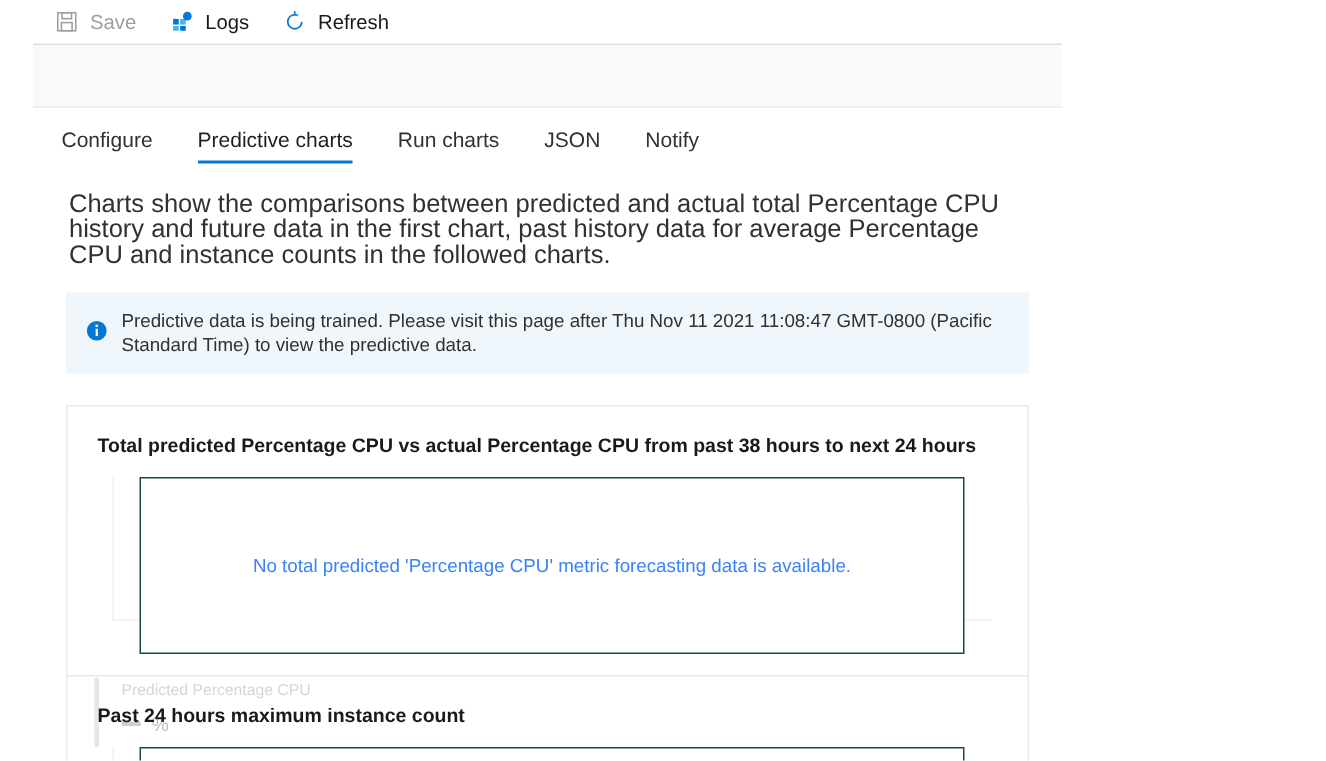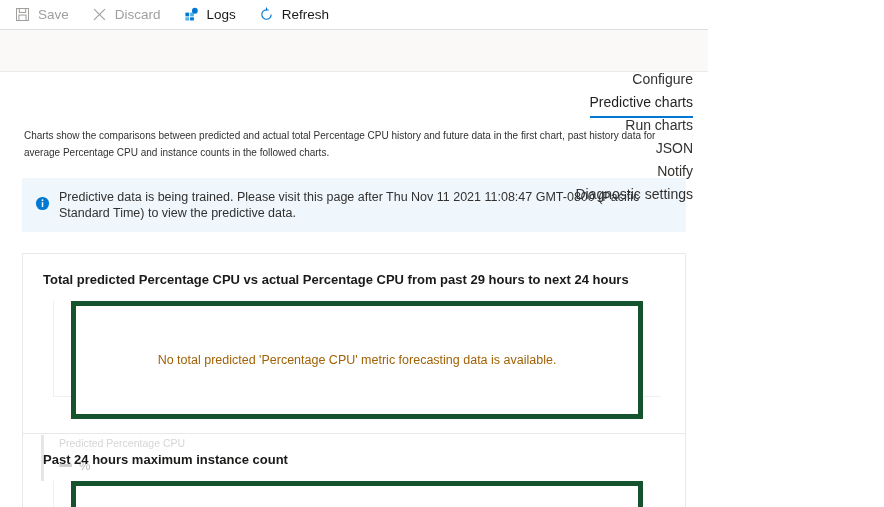--- a/index.html
+++ b/index.html
@@ -5,21 +5,21 @@
   * { box-sizing: border-box; }
   html, body {
     margin: 0; padding: 0;
     width: 884px; height: 507px;
     overflow: hidden;
     background: #ffffff;
     font-family: "Liberation Sans", sans-serif;
     -webkit-font-smoothing: antialiased;
   }
 
-  .page { position: relative; width: 708px; height: 507px; background: #ffffff; }
+  .page { position: relative; width: 708px; height: 507px; background: #ffffff; padding-left: 22px; }
 
   
   .commandbar {
     display: flex;
     align-items: center;
     height: 29px;
     padding: 0 0 0 14px;
     background: #ffffff;
     gap: 0px;
   }
@@ -52,21 +52,20 @@
 
   
   .pivot {
     display: flex;
     align-items: flex-end;
     height: 37px;
     padding: 0 0 0 4px;
     background: #ffffff;
     border-bottom: none;
     gap: 0;
-    flex-direction: column;
   }
   .pivot-tab {
     position: relative;
     font-size: 14px;
     color: #323130;
     padding: 0 11px 9px 11px;
     margin: 0 4px;
     cursor: pointer;
     white-space: nowrap;
     line-height: 1;
@@ -77,21 +76,21 @@
     position: absolute;
     left: 11px; right: 11px; bottom: 0;
     height: 2px;
     background: #0078d4;
   }
 
   
   .content { padding: 10px 22px 0 22px; }
 
   .desc {
-    font-size: 10px;
+    font-size: 17px;
     color: #323130;
     line-height: 17px;
     margin: 8px 0 0 2px;
     max-width: 828px;
   }
 
   .infobar {
     display: flex;
     align-items: center;
     gap: 9px;
@@ -155,26 +154,26 @@
     position: absolute;
     left: 0; bottom: -62px;
     width: 3px; height: 46px;
     background: #e6e6e6;
   }
 
   .empty-box {
     position: absolute;
     left: 30px; right: 24px; top: 0; bottom: 0;
     background: #ffffff;
-    border: 5px solid #14532d;
+    border: 1px solid #14532d;
     display: flex;
     align-items: center;
     justify-content: center;
     font-size: 12.5px;
-    color: #a16207;
+    color: #3b82f6;
     z-index: 2;
   }
   .empty-box.bottom { align-items: flex-start; padding-top: 22px; }
 </style>
 </head>
 <body>
 
 <div class="page">
 
   <div class="commandbar">
@@ -183,29 +182,20 @@
       <span class="glyph">
         <svg width="15" height="15" viewBox="0 0 16 16" fill="none" stroke="#a19f9d" stroke-width="1.1">
           <rect x="1.6" y="1.6" width="12.8" height="12.8"></rect>
           <rect x="4.6" y="1.6" width="6.8" height="4.2"></rect>
           <rect x="4.2" y="8.6" width="7.6" height="5.8"></rect>
         </svg>
       </span>
       <span>Save</span>
     </div>
 
-    <div class="cmd-item disabled">
-      <span class="glyph">
-        <svg width="15" height="15" viewBox="0 0 16 16" stroke="#a19f9d" stroke-width="1.2">
-          <line x1="2.2" y1="2.2" x2="13.8" y2="13.8"></line>
-          <line x1="13.8" y1="2.2" x2="2.2" y2="13.8"></line>
-        </svg>
-      </span>
-      <span>Discard</span>
-    </div>
 
     <div class="cmd-item">
       <span class="glyph">
         <svg width="15" height="15" viewBox="0 0 16 16">
           <rect x="1.5" y="6" width="4" height="4" fill="#0078d4"></rect>
           <rect x="6.5" y="6" width="4" height="4" fill="#50b0e8"></rect>
           <rect x="1.5" y="11" width="4" height="3.4" fill="#50b0e8"></rect>
           <rect x="6.5" y="11" width="4" height="3.4" fill="#0078d4"></rect>
           <circle cx="11.6" cy="4" r="3.1" fill="#0078d4"></circle>
         </svg>
@@ -227,42 +217,41 @@
   </div>
   <div class="cmdbar-sep"></div>
   <div class="cmdbar-gap"></div>
 
   <div class="pivot">
     <div class="pivot-tab">Configure</div>
     <div class="pivot-tab active">Predictive charts</div>
     <div class="pivot-tab">Run charts</div>
     <div class="pivot-tab">JSON</div>
     <div class="pivot-tab">Notify</div>
-    <div class="pivot-tab">Diagnostic settings</div>
   </div>
 
   <div class="content">
 
     <div class="desc">Charts show the comparisons between predicted and actual total Percentage CPU history and future data in the first chart, past history data for average Percentage CPU and instance counts in the followed charts.</div>
 
     <div class="infobar">
       <span class="info-ico">
         <svg width="15" height="15" viewBox="0 0 16 16">
           <circle cx="8" cy="8" r="7" fill="#0078d4"></circle>
           <rect x="7.2" y="6.6" width="1.6" height="5.2" fill="#ffffff"></rect>
           <circle cx="8" cy="4.5" r="1" fill="#ffffff"></circle>
         </svg>
       </span>
       <span>Predictive data is being trained. Please visit this page after Thu Nov 11 2021 11:08:47 GMT-0800 (Pacific Standard Time) to view the predictive data.</span>
     </div>
 
     <div class="charts-card">
 
       <div class="chart-section">
-        <div class="chart-title">Total predicted Percentage CPU vs actual Percentage CPU from past 29 hours to next 24 hours</div>
+        <div class="chart-title">Total predicted Percentage CPU vs actual Percentage CPU from past 38 hours to next 24 hours</div>
 
         <div class="chart-area">
           <div class="ghost">
             <div class="ghost-axis-y"></div>
             <div class="ghost-axis-x"></div>
             <div class="ghost-tick">4:00 PM</div>
             <div class="ghost-bar"></div>
             <div class="ghost-legend">
               <div class="ghost-legend-title">Predicted Percentage CPU</div>
               <div class="ghost-legend-val">

